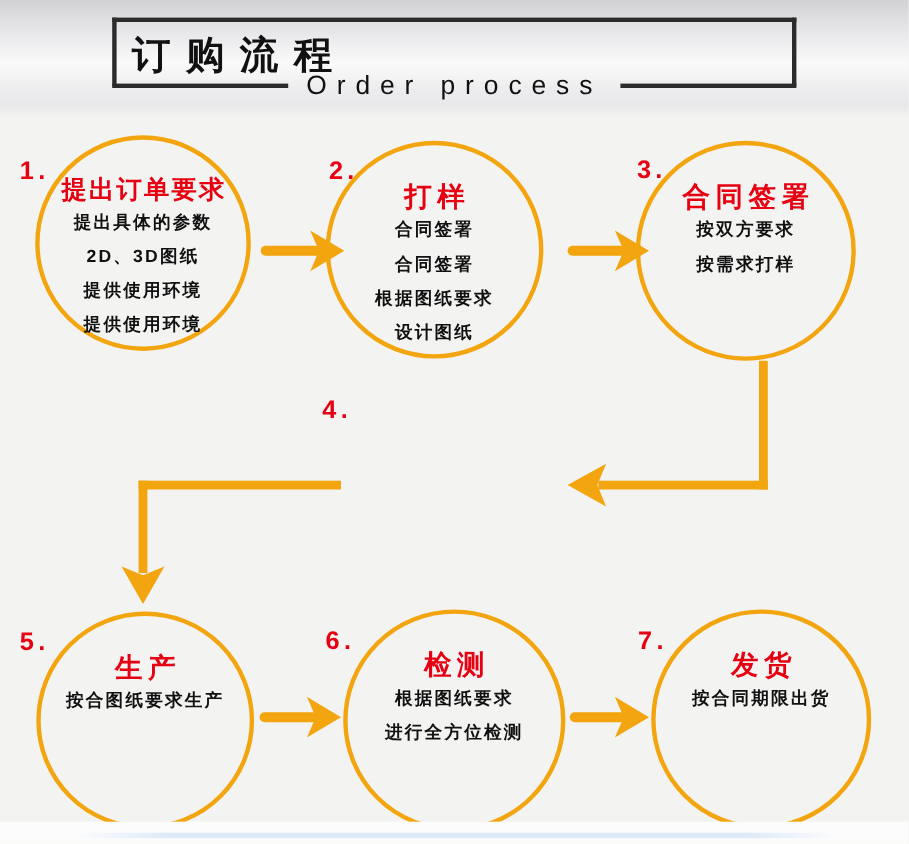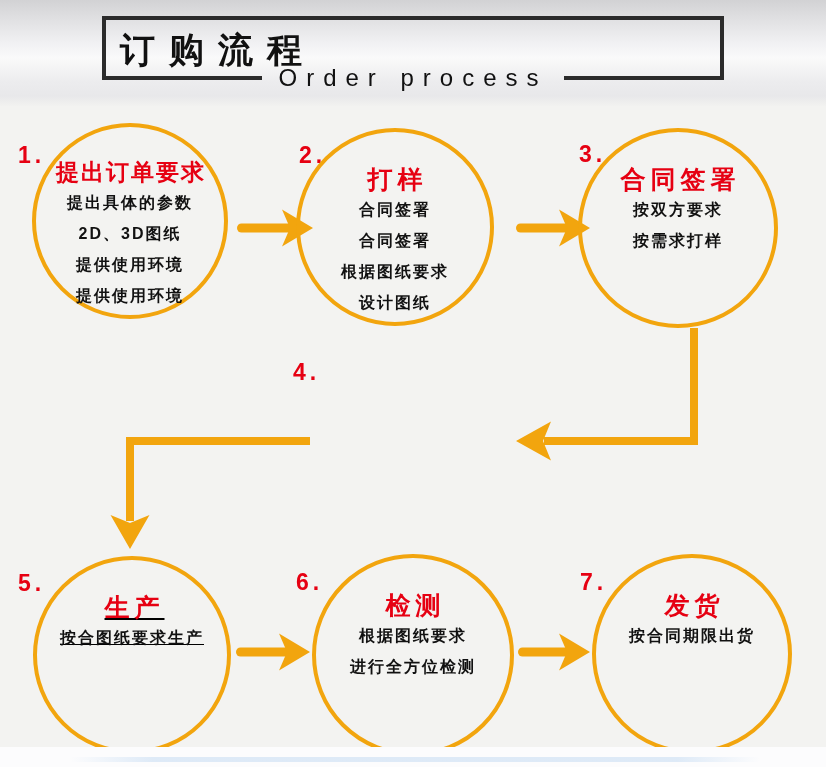--- a/index.html
+++ b/index.html
@@ -42,21 +42,21 @@
   .circle{
     position:absolute;box-sizing:border-box;border-radius:50%;
     border:4px solid var(--accent,#f2a50e);
     display:flex;flex-direction:column;align-items:center;
     padding-top:32px;
   }
   .c1{left:32px;top:123px;width:196px;height:196px;padding-top:30px;}
   .c2{left:296px;top:128px;width:198px;height:198px;}
   .c3{left:578px;top:128px;width:200px;height:200px;}
   .c4{left:309px;top:341px;width:198px;height:198px;}
-  .c5{left:33px;top:556px;width:198px;height:198px;text-decoration:underline;}
+  .c5{left:33px;top:556px;width:198px;height:198px;}
   .c6{left:312px;top:554px;width:202px;height:202px;}
   .c7{left:592px;top:554px;width:200px;height:200px;}
 
   .c-title{
     color:var(--step_red,#e60012);font-weight:bold;font-size:25px;
     letter-spacing:5px;text-indent:5px;white-space:nowrap;line-height:30px;
   }
   .c1 .c-title{font-size:23px;letter-spacing:2px;text-indent:2px;}
   .c-line{
     color:#111;font-weight:bold;font-size:16px;

